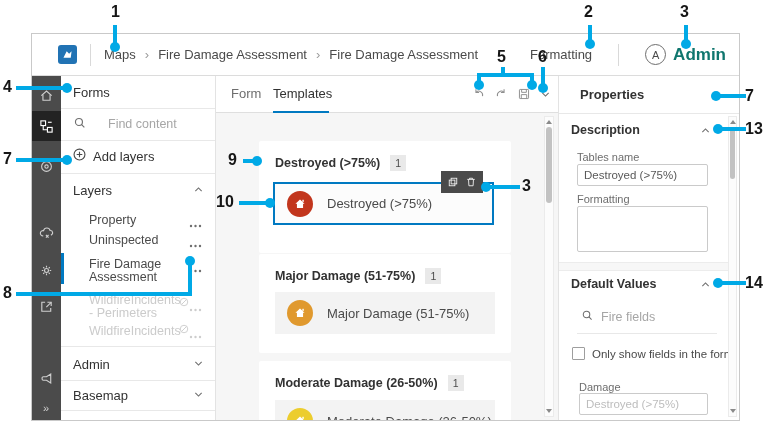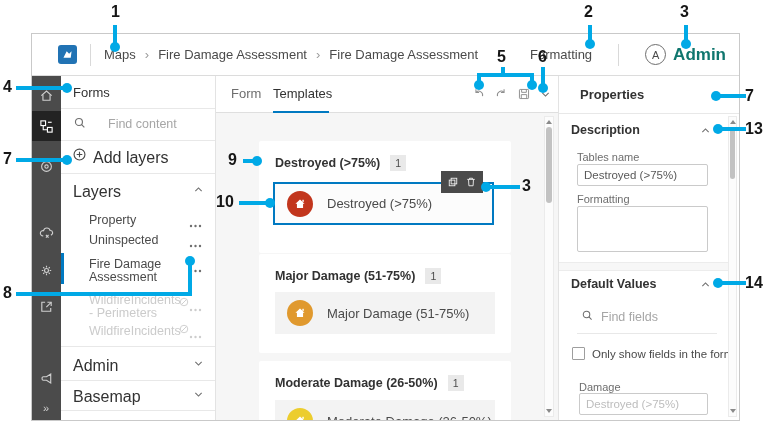--- a/index.html
+++ b/index.html
@@ -34,21 +34,21 @@
   .side-ic svg { display:block; }
   .side-exp { font-size:11px; letter-spacing:1px; }
 
   
   .fp { position:absolute; left:29px; top:42px; bottom:0; width:155px; background:#fff;
         border-right:1px solid #e3e3e3; }
   .fp .hr { position:absolute; left:0; right:0; height:1px; background:#e8e8e8; }
   .fp-title { position:absolute; left:12px; top:9px; font-size:13px; font-weight:400; color:#323232; }
   .row-ic { position:absolute; color:#6e6e6e; }
   .fp-ph { position:absolute; left:32px; font-size:12.5px; color:#a6a6a6;margin-left:15px; }
-  .fp-txt { position:absolute; font-size:16px; color:#323232; }
+  .fp-txt { position:absolute; font-size:13px; color:#323232; }
   .sec-chev { position:absolute; right:11px; color:#6e6e6e; }
   .lyr { position:absolute; left:28px; font-size:12.5px; color:#4a4a4a; line-height:13px; cursor:pointer; }
   .lyr.dis { color:#cbcbcb; }
   .dots { position:absolute; right:13px; cursor:pointer; }
   .slash { position:absolute; color:#cfcfcf; }
   .selbar { position:absolute; width:3px; background:#0079c1; }
 
   
   .mid { position:absolute; left:184px; top:42px; bottom:0; width:342px; background:#f9a8d4; }
   .tabbar { position:absolute; left:0; right:0; top:0; height:37px; border-bottom:1px solid #dfdfdf; background:#fff; }
@@ -413,21 +413,21 @@
             <path d="M3 9 7 5l4 4"></path>
           </svg>
       </span>
 
       <span class="row-ic" style="left:22px;top:233px">
         <svg width="13" height="13" viewBox="0 0 16 16" fill="none" stroke="currentColor" stroke-width="1.3">
             <circle cx="6.8" cy="6.8" r="4"></circle>
             <path d="M9.8 9.8 13 13"></path>
           </svg>
       </span>
-      <span class="pp-ph" style="left:42px;top:234px">Find fields</span>
+      <span class="pp-ph" style="left:42px;top:234px">Fire fields</span>
       <div class="hr" style="top:257px;left:18px;right:22px"></div>
 
       <div class="chk" style="left:13px;top:271px"></div>
       <span class="chk-lbl" style="left:33px;top:272px">Only show fields in the form</span>
 
       <span class="pp-lbl" style="left:20px;top:305px">Damage</span>
       <input class="pp-inp ghost" style="left: 20px; top: 317px; width: 129px; height: 22px;" value="Destroyed (&gt;75%)">
 
       <div class="sb" style="right:2px;top:40px;bottom:3px;width:9px">
         <div class="up">

